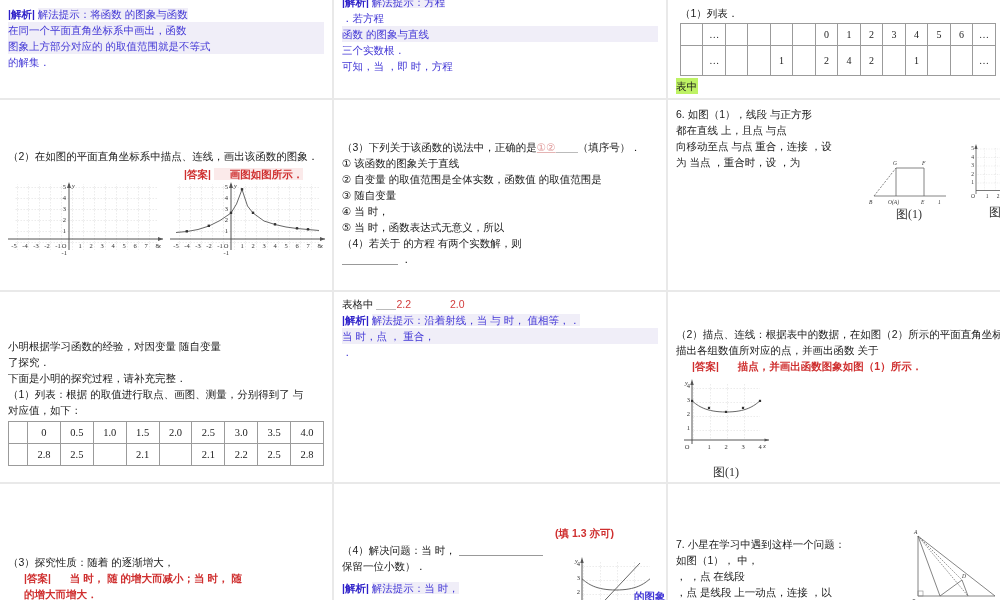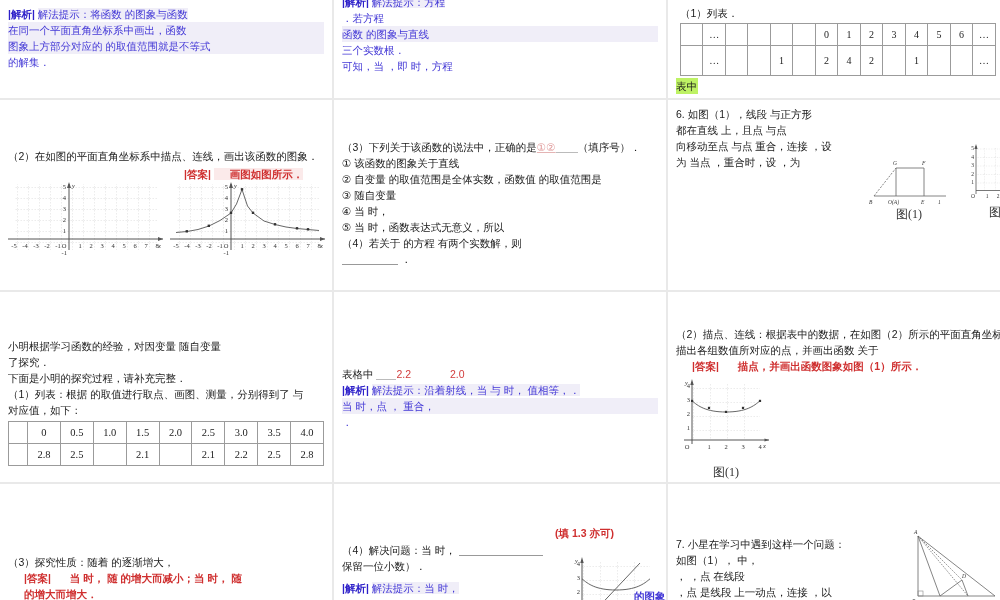--- a/index.html
+++ b/index.html
@@ -312,21 +312,21 @@
         <td>2.1</td>
         <td>2.2</td>
         <td>2.5</td>
         <td>2.8</td>
       </tr>
     </tbody>
       </table>
   </div>
 
   <div class="cell">
-    <div class="ln" style="margin-top:70px">
+    <div class="ln" style="">
       <span>表格中</span>
       <span class="blank-sm" style="min-width:20px"></span><span class="red">2.2</span>
       <span style="display:inline-block;width:36px"></span><span class="red">2.0</span>
     </div>
     <div class="ln blue">
       <b class="tagb">|解析|</b>
       <span class="hl">解法提示：沿着射线，当 与 时， 值相等，．</span>
     </div>
     <div class="ln blue hl">当 时，点 ， 重合，</div>
     <div class="ln blue">．</div>

